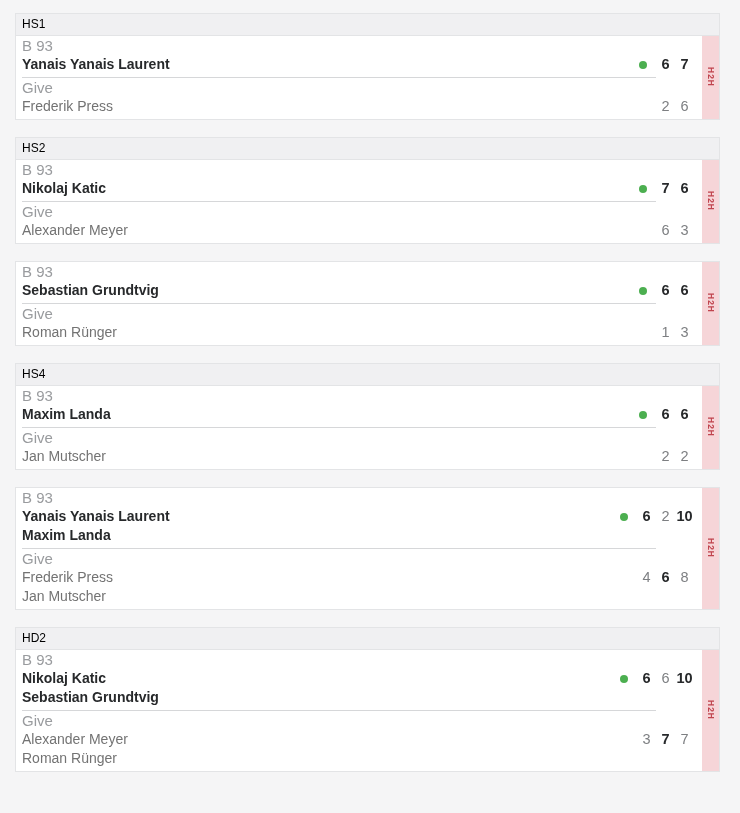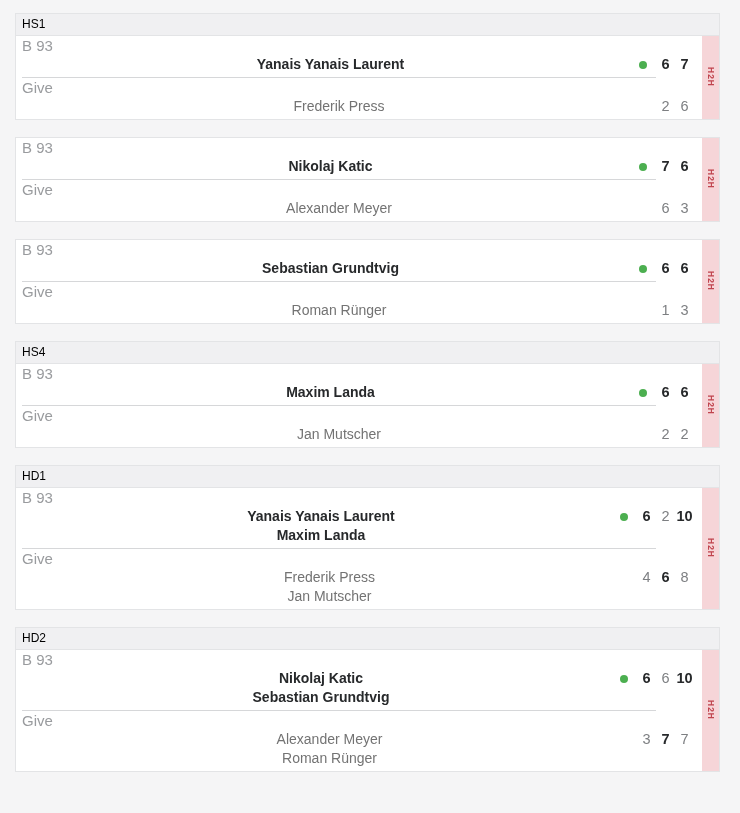--- a/index.html
+++ b/index.html
@@ -30,21 +30,21 @@
   .card-body { display: flex; align-items: stretch; }
   .card-main { flex: 1; min-width: 0; }
   .team-row { display: flex; padding: 3px 0; }
   .team-info { flex: 1; min-width: 0; padding-left: 6px; }
   .club {
     font-size: 15px;
     line-height: 14px;
     color: #999b9e;
     margin-bottom: 2px;
   }
-  .player { font-size: 14px; line-height: 19px; text-align: center; }
+  .player { font-size: 14px; line-height: 19px; }
   .home .player { font-weight: 700; color: #27292b; }
   .away .player { font-weight: 400; color: #737373; }
   .divider {
     border-top: 1px solid #d6d7d9;
     margin: 0 46px 0 6px;
   }
   .score-block {
     display: flex;
     align-items: center;
     align-self: flex-start;
@@ -111,20 +111,21 @@
             <span class="score l">2</span>
             <span class="score l">6</span>
           </div>
         </div>
       </div>
       <div class="h2h-tab">H2H</div>
     </div>
   </div>
 
   <div class="card">
+    <div class="card-header">HS2</div>
     <div class="card-body">
       <div class="card-main">
         <div class="team-row home">
           <div class="team-info">
             <div class="club">B 93</div>
             <div class="player">Nikolaj Katic</div>
           </div>
           <div class="score-block">
             <span class="dot"></span>
             <span class="score w">7</span>
@@ -202,21 +203,20 @@
             <span class="score l">2</span>
             <span class="score l">2</span>
           </div>
         </div>
       </div>
       <div class="h2h-tab">H2H</div>
     </div>
   </div>
 
   <div class="card">
-    <div class="card-header">HD1</div>
     <div class="card-body">
       <div class="card-main">
         <div class="team-row home">
           <div class="team-info">
             <div class="club">B 93</div>
             <div class="player">Yanais Yanais Laurent</div>
             <div class="player">Maxim Landa</div>
           </div>
           <div class="score-block">
             <span class="dot"></span>

